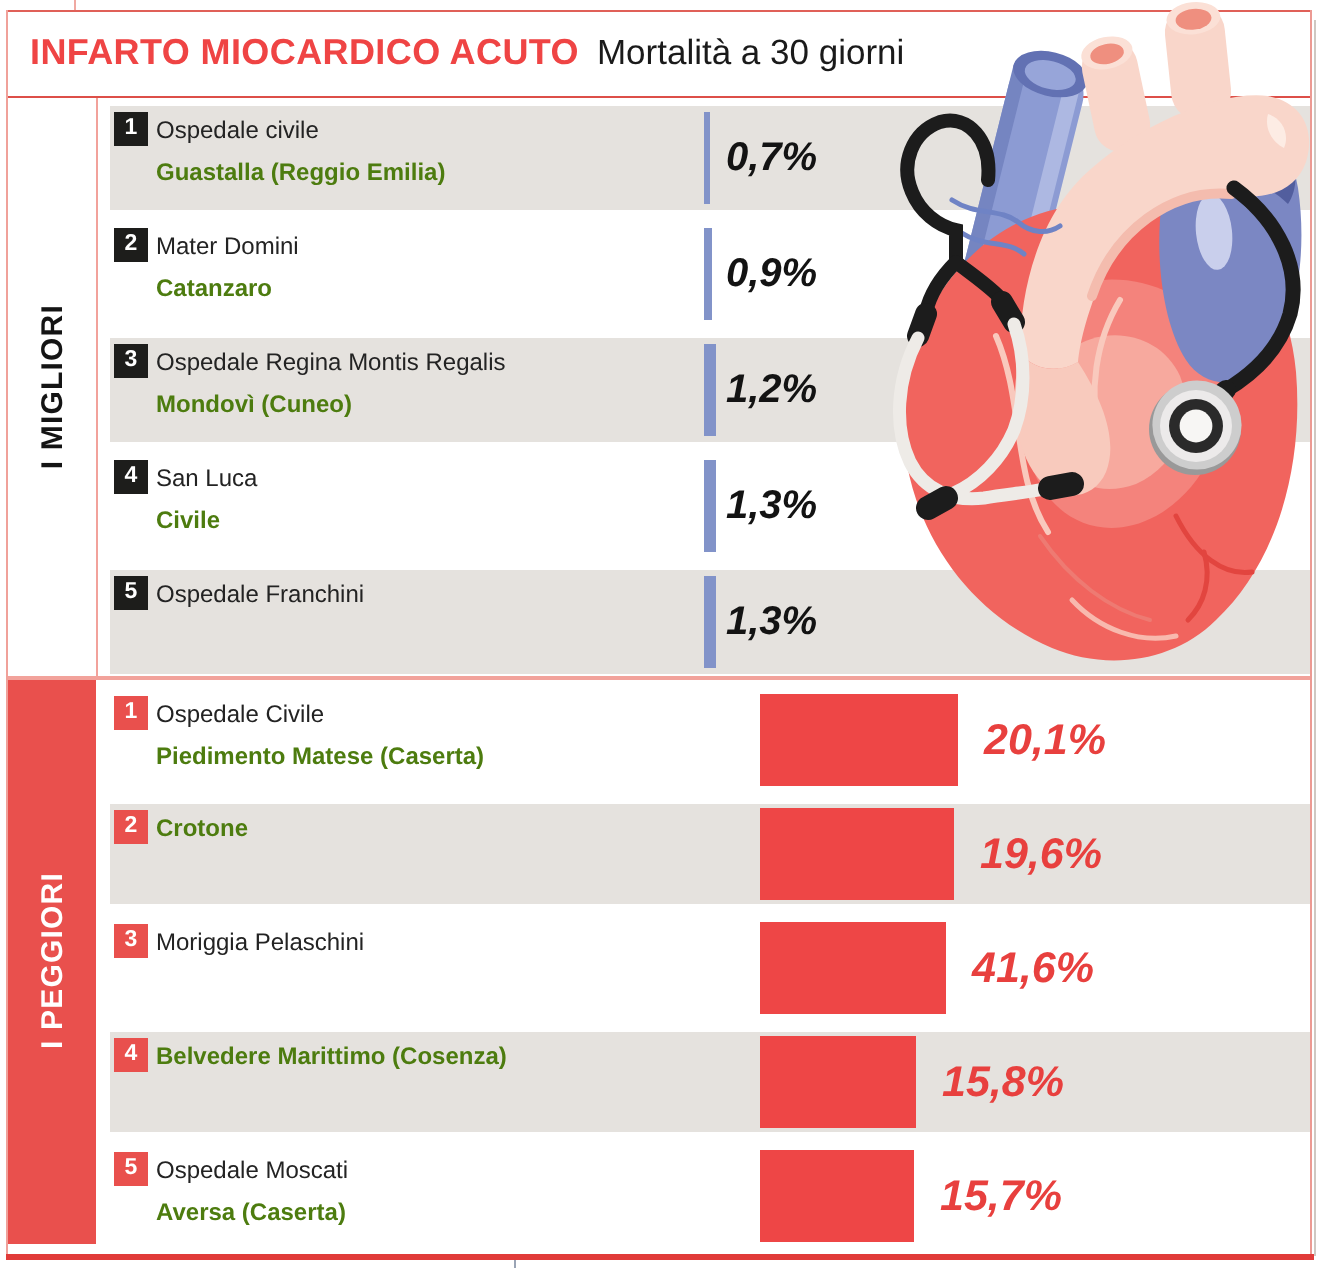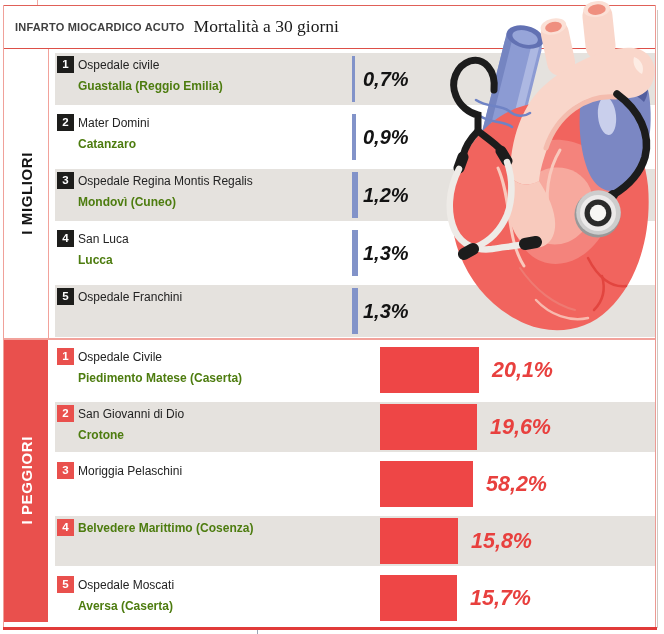--- a/index.html
+++ b/index.html
@@ -14,22 +14,22 @@
   .section-rule{left:4px;top:338px;width:651px;height:2px;background:#f2a29b;z-index:1;}
   .b-right{left:655px;top:5px;width:1px;height:623px;background:#ec9a93;}
   .shadow-right{left:657px;top:10px;width:1px;height:618px;background:#cfc8c2;}
   .b-bottom{left:3px;top:627px;width:654px;height:3px;background:#e13b39;}
   .remnant-top{left:37px;top:0;width:1px;height:5px;background:#f0a9a2;}
   .remnant-bottom{left:257px;top:630px;width:1px;height:4px;background:#9aa4b5;}
 
   
   .titlebar{position:absolute;left:4px;top:5px;width:651px;height:43px;background:#ffffff;
     display:flex;align-items:center;padding-left:11px;box-sizing:border-box;z-index:1;}
-  .t-main{color:#404040;font-weight:800;font-size:11px;letter-spacing:0.2px;}
-  .t-sub{color:#1a1a1a;font-weight:400;font-size:17.5px;margin-left:9px;font-family:Liberation Serif, serif;}
+  .t-main{color:#ef4444;font-weight:800;font-size:18px;letter-spacing:0.2px;}
+  .t-sub{color:#1a1a1a;font-weight:400;font-size:17.5px;margin-left:9px;}
 
   
   .sidebar{position:absolute;left:4px;width:44px;display:flex;align-items:center;justify-content:center;z-index:1;}
   .sidebar span{writing-mode:vertical-rl;transform:rotate(180deg);font-size:15px;font-weight:700;letter-spacing:0.6px;white-space:nowrap;}
   .sidebar.best{top:48px;height:290px;background:#ffffff;border-right:1px solid #f2a29b;color:#141414;}
   .sidebar.worst{top:338px;height:284px;background:#e9504d;color:#ffffff;}
 
   
   .rows{position:absolute;left:55px;width:600px;z-index:1;}
   .rows.best-rows{top:53px;}
@@ -102,21 +102,21 @@
       <div class="n2">Mondovì (Cuneo)</div>
     </div>
     <div class="bar" style="width: 6px;"></div>
     <span class="pct">1,2%</span>
   </div>
       <div class="row">
     <div class="stripe"></div>
     <span class="badge">4</span>
     <div class="names">
       <div class="n1">San Luca</div>
-      <div class="n2">Lucca</div>
+      <div class="n2">Civile</div>
     </div>
     <div class="bar" style="width: 6px;"></div>
     <span class="pct">1,3%</span>
   </div>
       <div class="row striped">
     <div class="stripe"></div>
     <span class="badge">5</span>
     <div class="names">
       <div class="n1">Ospedale Franchini</div>
     </div>
@@ -132,34 +132,33 @@
       <div class="n1">Ospedale Civile</div>
       <div class="n2">Piedimento Matese (Caserta)</div>
     </div>
     <div class="bar" style="width: 99px;"></div>
     <span class="pct" style="left: 437px;">20,1%</span>
   </div>
       <div class="row striped">
     <div class="stripe"></div>
     <span class="badge">2</span>
     <div class="names">
-      <div class="n1">San Giovanni di Dio</div>
       <div class="n2">Crotone</div>
     </div>
     <div class="bar" style="width: 97px;"></div>
     <span class="pct" style="left: 435px;">19,6%</span>
   </div>
       <div class="row">
     <div class="stripe"></div>
     <span class="badge">3</span>
     <div class="names">
       <div class="n1">Moriggia Pelaschini</div>
     </div>
     <div class="bar" style="width: 93px;"></div>
-    <span class="pct" style="left: 431px;">58,2%</span>
+    <span class="pct" style="left: 431px;">41,6%</span>
   </div>
       <div class="row striped">
     <div class="stripe"></div>
     <span class="badge">4</span>
     <div class="names">
       <div class="n2">Belvedere Marittimo (Cosenza)</div>
     </div>
     <div class="bar" style="width: 78px;"></div>
     <span class="pct" style="left: 416px;">15,8%</span>
   </div>

